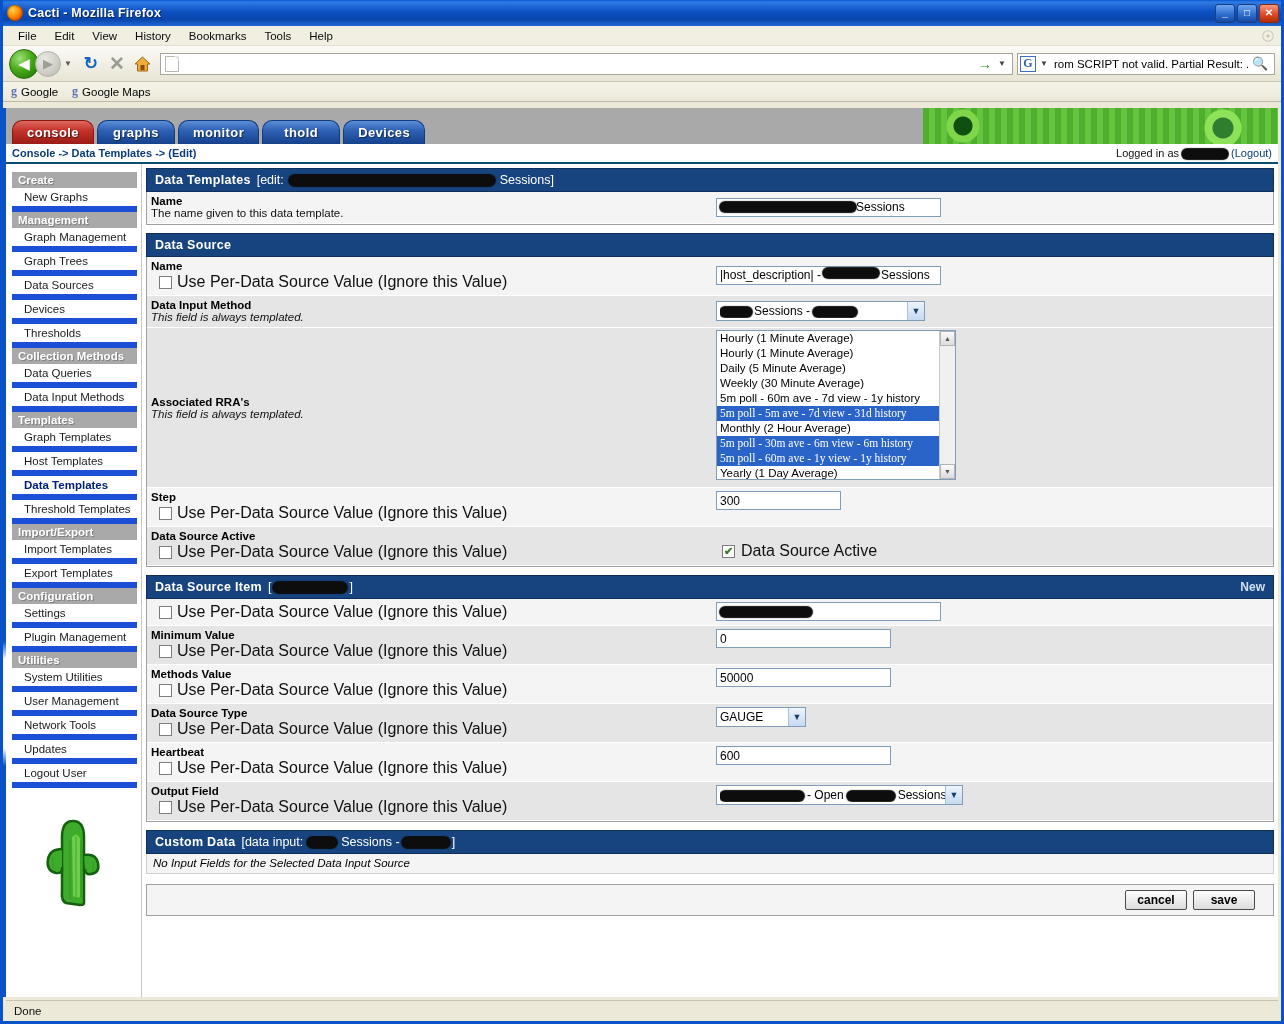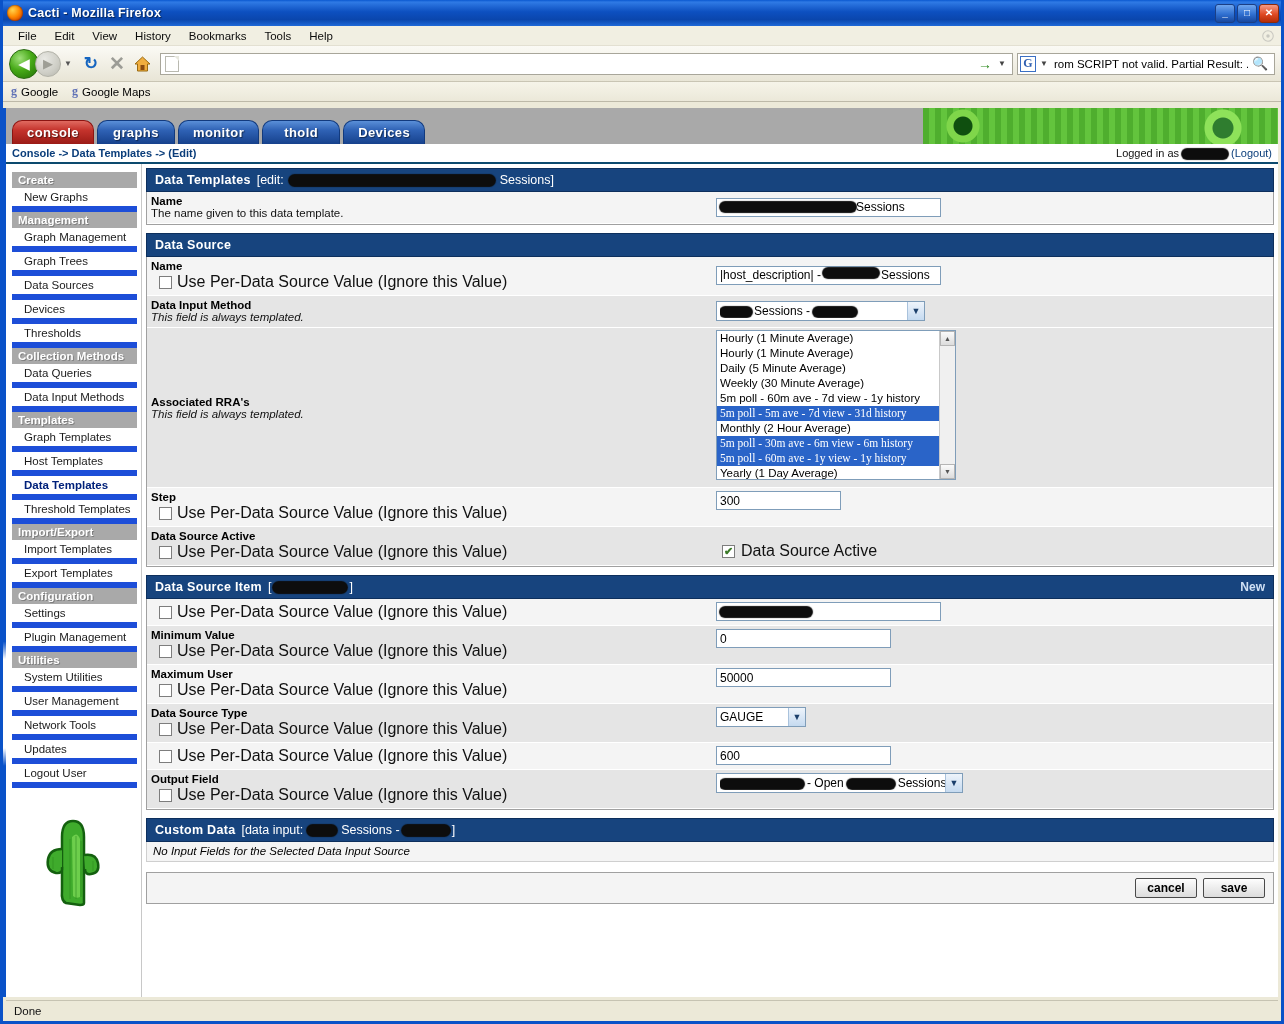--- a/index.html
+++ b/index.html
@@ -353,21 +353,21 @@
   }
   .note-row {
     background: #f4f4f4;
     font-size: 11.5px; font-style: italic;
     padding: 3px 0 4px 6px;
     border: 1px solid #cfcfcf; border-top: none;
   }
   .btnrow {
     border: 1px solid #a0a0a0;
     background: #f4f4f4;
-    padding: 5px 8px;
+    padding: 5px 18px;
     display: flex; justify-content: flex-end; gap: 6px;
     margin-top: 10px;
   }
   .fbtn {
     min-width: 62px;
     font-size: 12px; font-weight: bold;
     padding: 2px 10px;
     background: linear-gradient(180deg,#fdfdfd,#dcdcdc);
     border: 1px solid #4a4a4a;
     border-radius: 2px;
@@ -678,21 +678,21 @@
                 <span class="chk-label">Use Per-Data Source Value (Ignore this Value)</span>
               </div>
             </div>
             <div class="rcol" style="align-items:flex-start;">
               <input class="tbox" style="width: 175px;" value="0">
             </div>
           </div>
 
           <div class="row odd">
             <div class="lcol">
-              <span class="flabel">Maximum User</span>
+              <span class="flabel">Methods Value</span>
               <div class="chk-line">
                 <span class="cbox"></span>
                 <span class="chk-label">Use Per-Data Source Value (Ignore this Value)</span>
               </div>
             </div>
             <div class="rcol" style="align-items:flex-start;">
               <input class="tbox" style="width: 175px;" value="50000">
             </div>
           </div>
 
@@ -707,20 +707,21 @@
             <div class="rcol" style="align-items:flex-start;">
               <div class="selbox" style="width:90px;">
                 <span class="txt">GAUGE</span>
                 <span class="arrow">▼</span>
               </div>
             </div>
           </div>
 
           <div class="row odd">
             <div class="lcol">
+              <span class="flabel">Heartbeat</span>
               <div class="chk-line">
                 <span class="cbox"></span>
                 <span class="chk-label">Use Per-Data Source Value (Ignore this Value)</span>
               </div>
             </div>
             <div class="rcol" style="align-items:flex-start;">
               <input class="tbox" style="width: 175px;" value="600">
             </div>
           </div>
 

